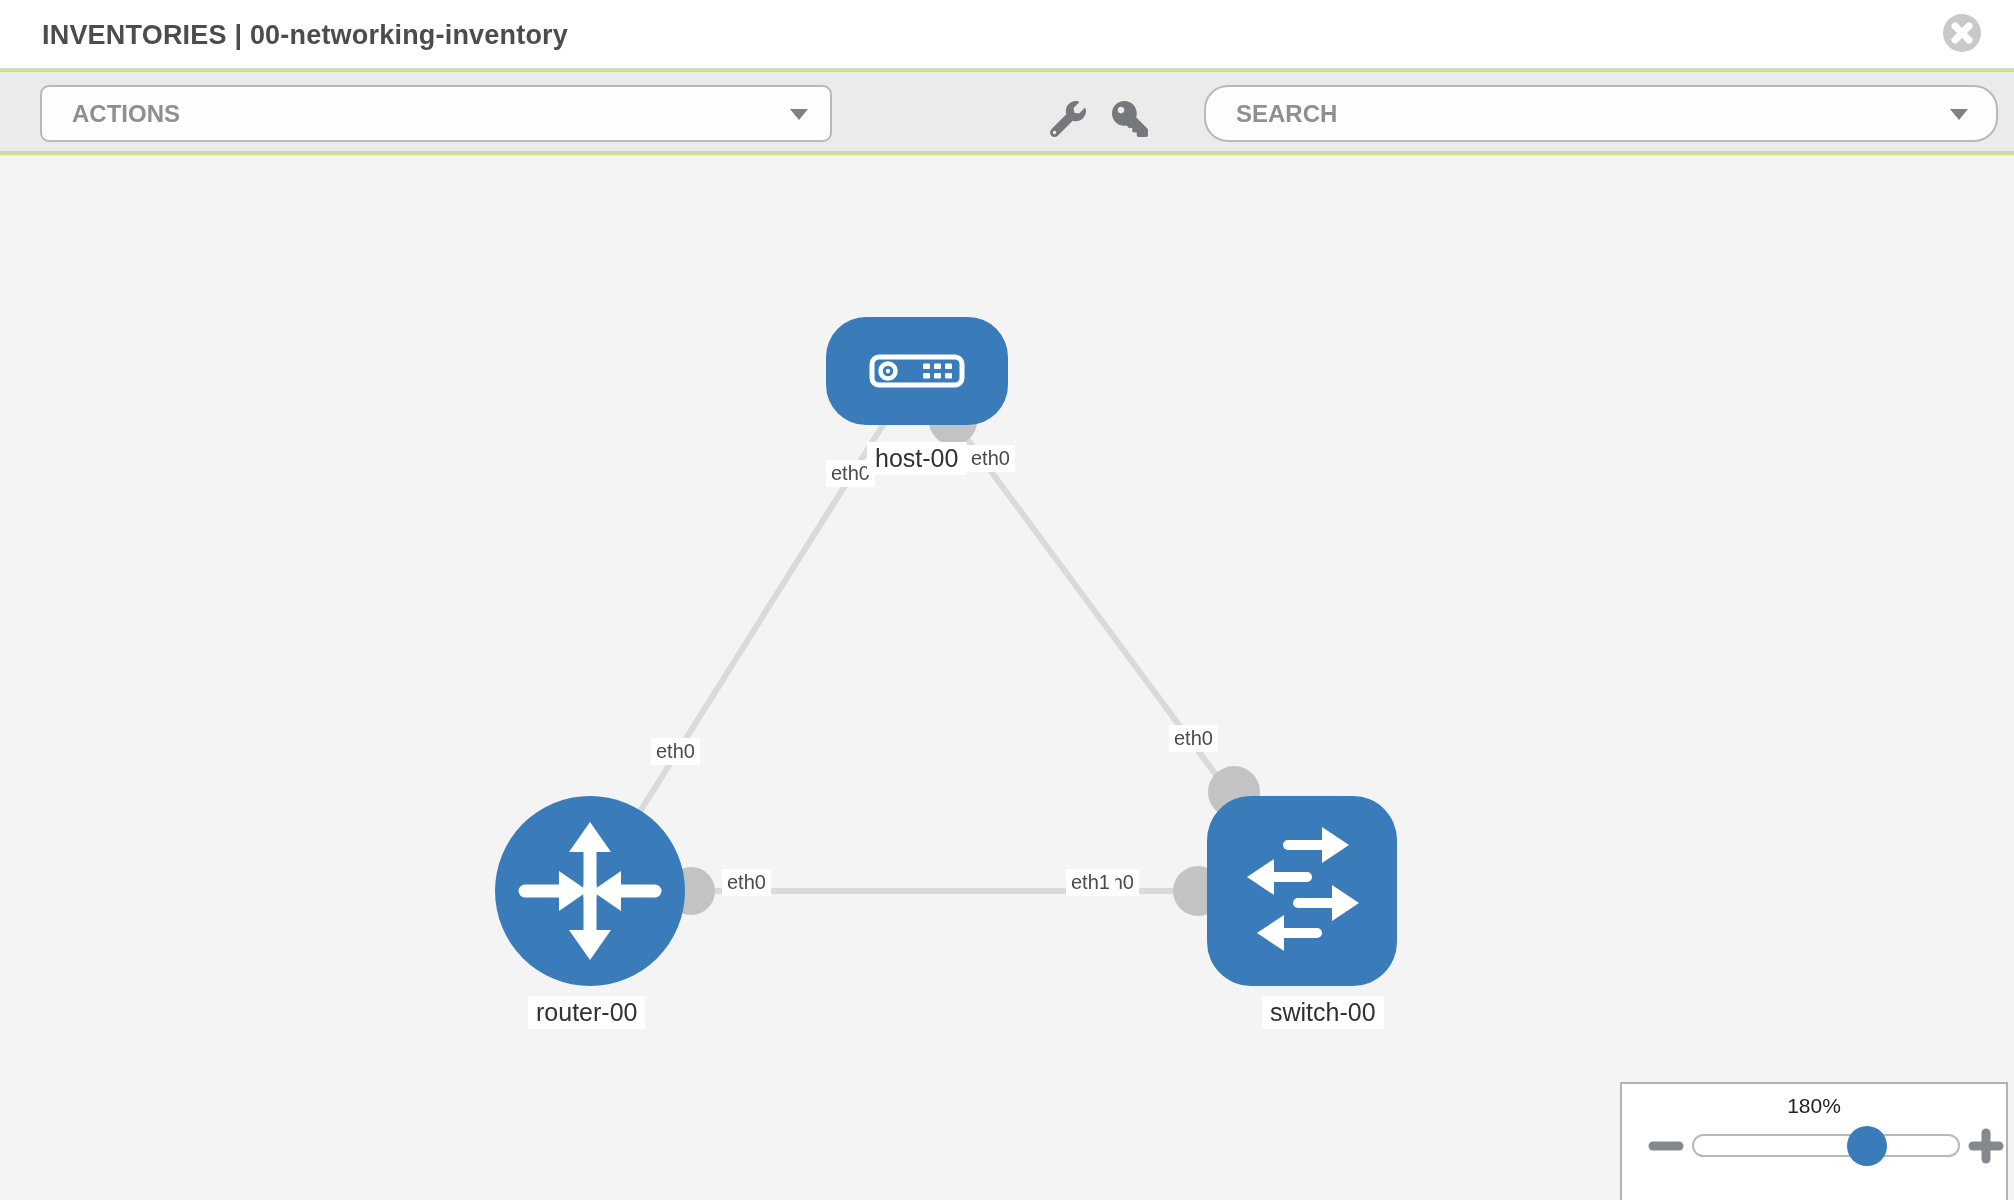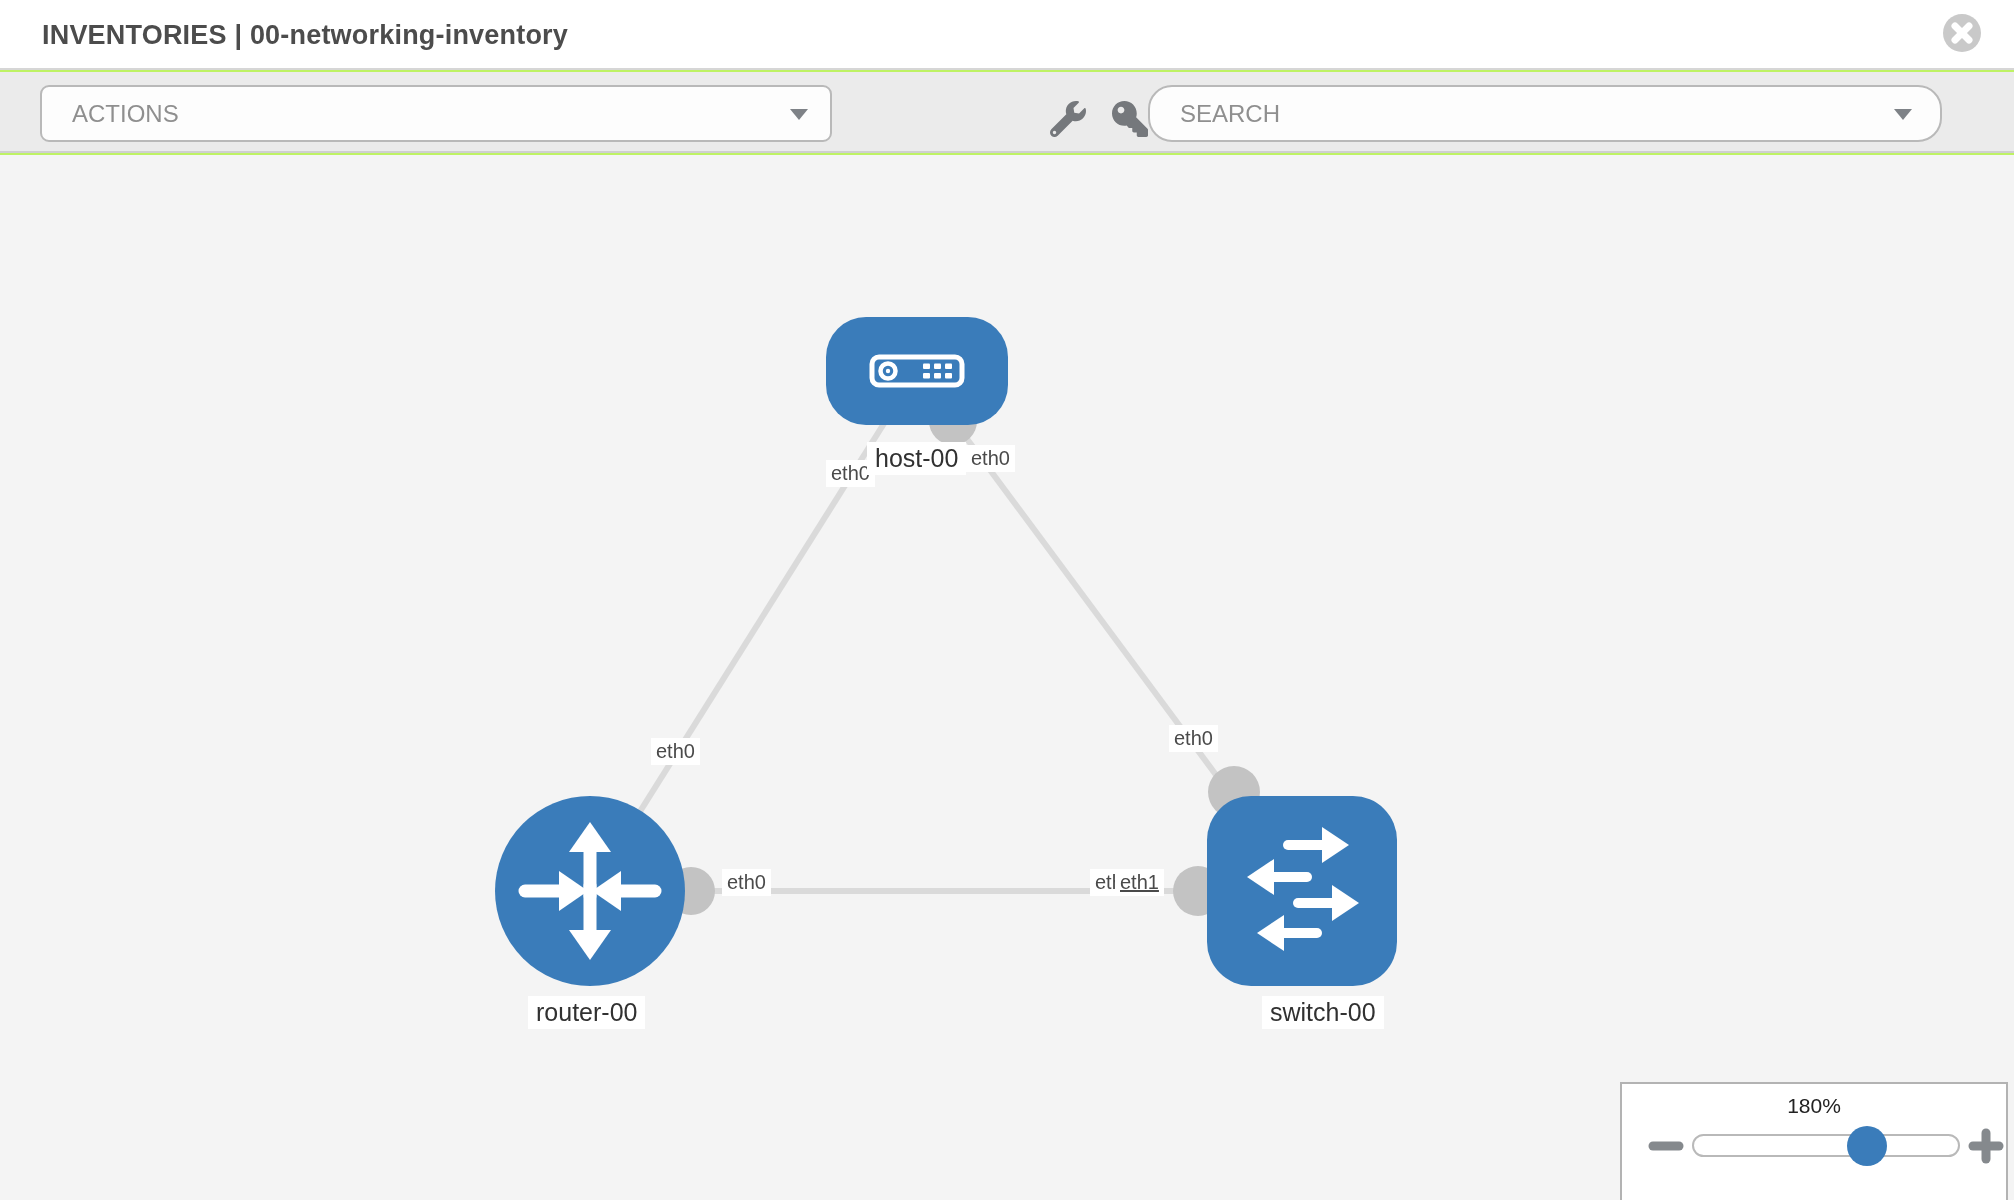--- a/index.html
+++ b/index.html
@@ -9,31 +9,31 @@
 
   
   .header { position:absolute; left:0; top:0; width:2014px; height:70px; background:#fff;
             border-bottom:2px solid #d6d6d6; }
   .page-title { position:absolute; left:42px; top:0; height:70px; line-height:70px;
                 font-size:27px; font-weight:700; color:#4c4c4c; letter-spacing:0.2px; }
   .close-btn { position:absolute; right:32px; top:13px; width:40px; height:40px; cursor:pointer; }
 
   
   .toolbar { position:absolute; left:0; top:72px; width:2014px; height:81px; background:#ebebeb;
-             border-bottom:2px solid #cfcfcf; }
+             border-bottom:2px solid #cfcfcf;font-weight:bold; }
   .dropdown { position:absolute; top:13px; height:57px; background:#fdfdfd;
               border:2px solid #b9b9b9; border-radius:9px; cursor:pointer; }
   .dropdown .dd-label { position:absolute; left:30px; top:0; height:53px; line-height:53px;
                         font-size:24px; color:#8f8f8f; }
   .caret { position:absolute; top:22px; width:0; height:0;
            border-left:9px solid transparent; border-right:9px solid transparent;
            border-top:11px solid #7e8287; }
   .dd-actions { left:40px;  width:792px; }
   .dd-actions .caret { right:22px; }
-  .dd-search  { left:1148px; width:794px;border-radius:24px; }
+  .dd-search  { left:1204px; width:794px;border-radius:24px; }
   .dd-search .caret { right:28px; }
   .tool-btn { position:absolute; top:98px; width:44px; height:44px; background:none; border:none;
               cursor:pointer; padding:0; }
   .tool-btn.wrench { left:1046px; top:26px; }
   .tool-btn.key    { left:1108px; top:26px; }
 
   
   .canvas { position:absolute; left:0; top:155px; width:2014px; height:1045px; background:#f4f4f4;padding-left:36px; }
   .edges { position:absolute; left:0; top:0; width:2014px; height:1045px; }
 
@@ -50,21 +50,21 @@
   .lbl-switch { left:1262px; top:841px; }
 
   .eth-label { position:absolute; background:#ffffff; color:#4a4a4a; font-size:20px;
                padding:2px 5px; z-index:3; white-space:nowrap; }
   .eth-l0-host   { left:826px;  top:305px; }
   .eth-l0-router { left:651px;  top:583px; }
   .eth-l1-host   { left:966px;  top:290px; }
   .eth-l1-switch { left:1169px; top:570px; }
   .eth-l2-router { left:722px;  top:714px; }
   .eth-l2-switch-hidden { left:1090px; top:714px; z-index:3; }
-  .eth-l2-switch { left:1115px; top:714px; z-index:4;text-decoration:underline; }
+  .eth-l2-switch { left:1066px; top:714px; z-index:4; }
 
   
   .zoom-panel { position:absolute; left:1620px; top:927px; width:388px; height:140px;
                 background:#fff; border:2px solid #b3b3b3; border-bottom:none; z-index:5; }
   .zoom-value { position:absolute; left:0; top:10px; width:100%; text-align:center;
                 font-size:21px; color:#222; }
   .zoom-minus { position:absolute; left:26px; top:44px; width:36px; height:36px; background:none;
                 border:none; cursor:pointer; padding:0; }
   .zoom-plus  { position:absolute; left:346px; top:44px; width:36px; height:36px; background:none;
                 border:none; cursor:pointer; padding:0; }

